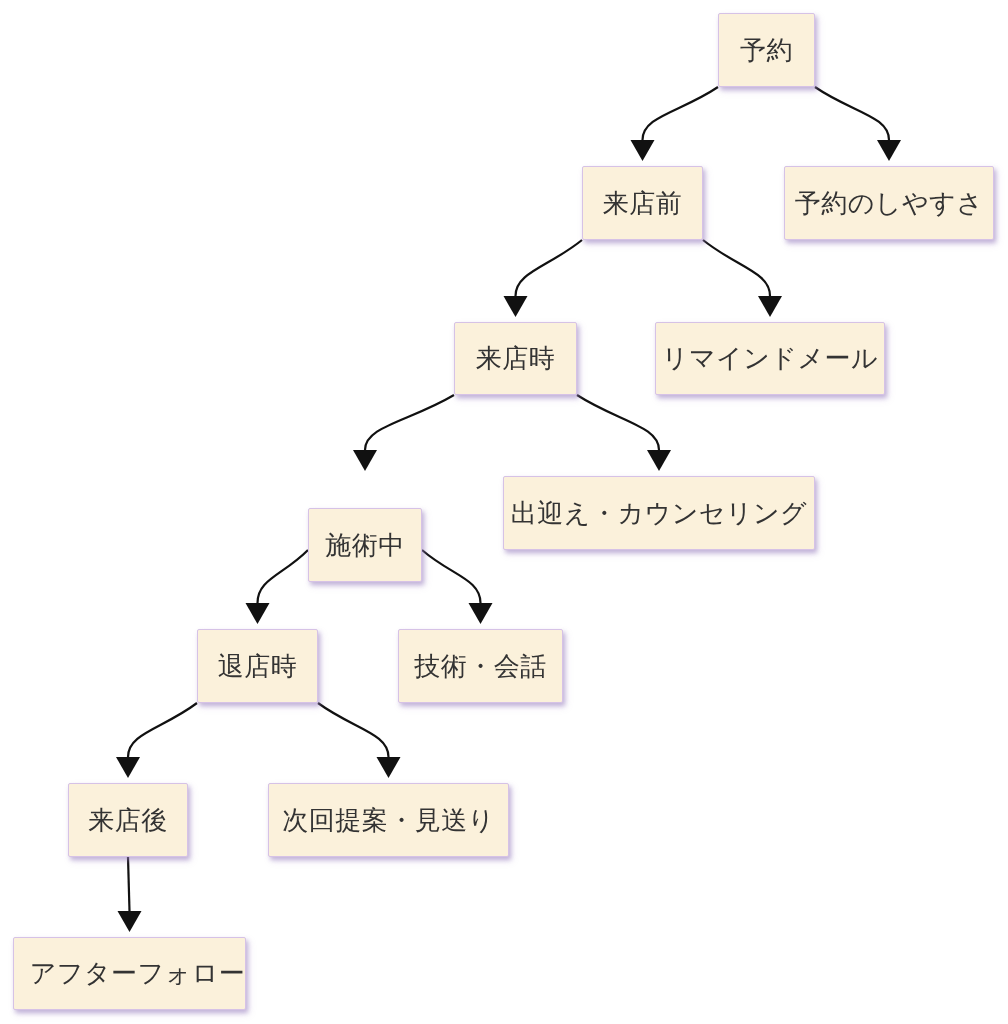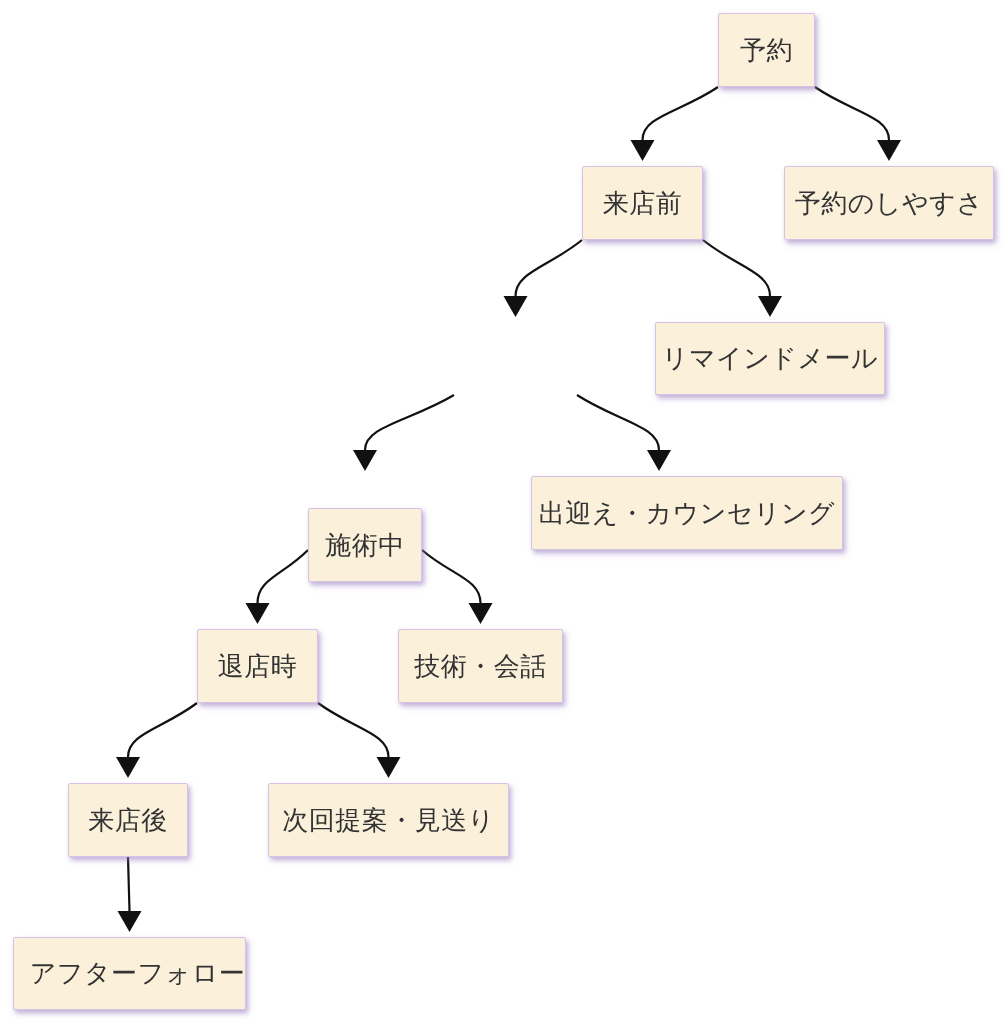--- a/index.html
+++ b/index.html
@@ -48,21 +48,21 @@
     white-space: nowrap;
     text-align: center;
   }
   
   .n0  { left: 718px; top: 13px;  width: 97px;  height: 74px; }
   .n1  { left: 582px; top: 166px; width: 121px; height: 74px; }
   .n2  { left: 784px; top: 166px; width: 210px; height: 74px; }
   .n3  { left: 454px; top: 322px; width: 123px; height: 73px; }
   .n4  { left: 655px; top: 322px; width: 230px; height: 73px; }
   .n5  { left: 308px; top: 476px; width: 114px; height: 74px; margin-top: 32px; }
-  .n6  { left: 531px; top: 476px; width: 312px; height: 74px; }
+  .n6  { left: 503px; top: 476px; width: 312px; height: 74px; }
   .n7  { left: 197px; top: 629px; width: 121px; height: 74px; }
   .n8  { left: 398px; top: 629px; width: 165px; height: 74px; }
   .n9  { left: 68px;  top: 783px; width: 120px; height: 74px; }
   .n10 { left: 268px; top: 783px; width: 241px; height: 74px; }
   .n11 { left: 13px;  top: 937px; width: 233px; height: 73px; padding-left: 16px; }
 </style>
 </head>
 <body>
 
 <div class="canvas">
@@ -110,20 +110,21 @@
     </g>
     <g class="edge">
       <path d="M128,857 L129.5,911"></path>
       <polygon points="117.5,911 141.5,911 129.5,932"></polygon>
     </g>
   </svg>
 
   <div class="node n0">予約</div>
   <div class="node n1">来店前</div>
   <div class="node n2">予約のしやすさ</div>
+  <div class="node n3">来店時</div>
   <div class="node n4">リマインドメール</div>
   <div class="node n5">施術中</div>
   <div class="node n6">出迎え・カウンセリング</div>
   <div class="node n7">退店時</div>
   <div class="node n8">技術・会話</div>
   <div class="node n9">来店後</div>
   <div class="node n10">次回提案・見送り</div>
   <div class="node n11">アフターフォロー</div>
 
 </div>

